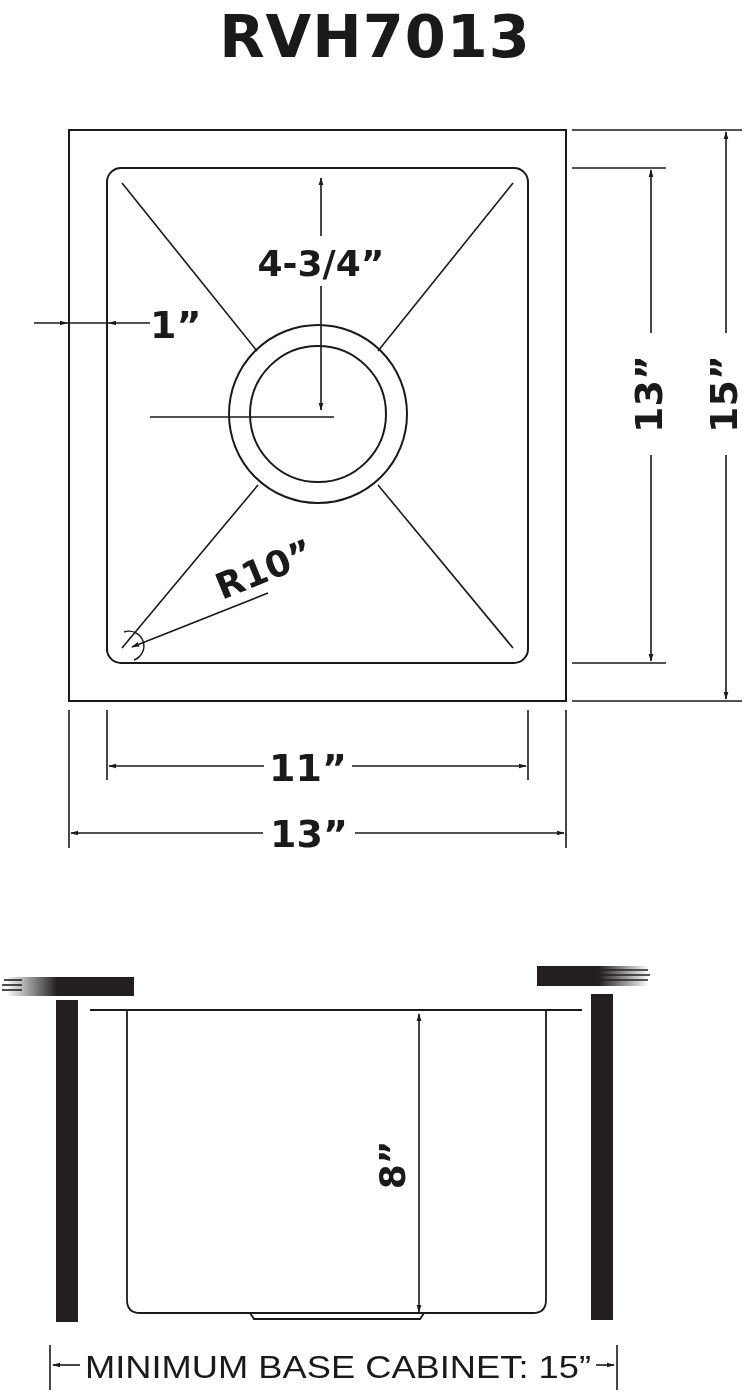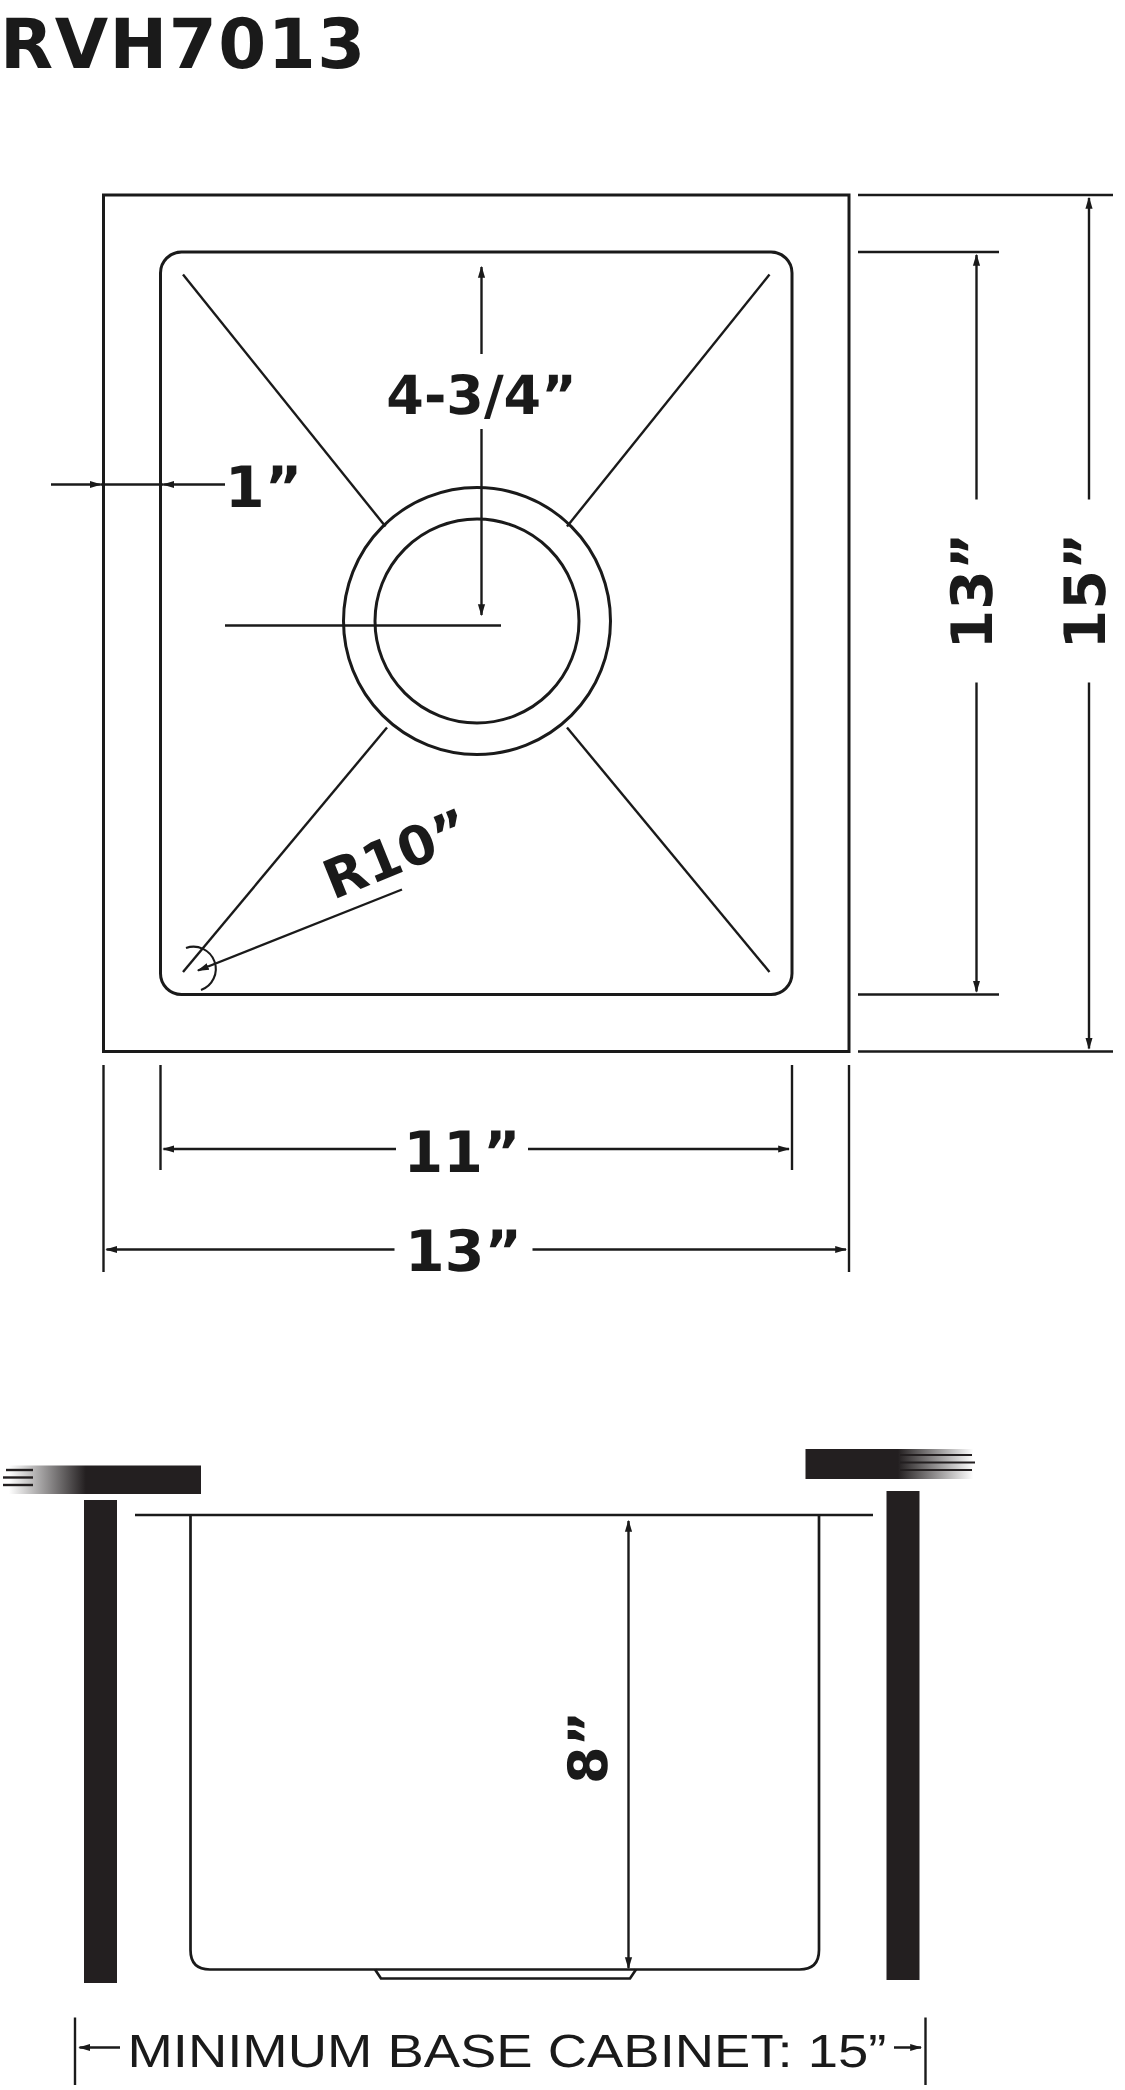--- a/index.html
+++ b/index.html
@@ -1,17 +1,17 @@
 <!DOCTYPE html>
 <html><head>
   <meta charset="utf-8">
   <style>
     html, body { margin: 0; padding: 0; background: #ffffff; }
     body { width: 750px; height: 1393px; position: relative; overflow: hidden; font-family: "Liberation Sans", sans-serif; }
-    .title { position: absolute; left: 0; top: 2px; width: 750px; text-align: left; font-family: "DejaVu Sans", sans-serif; font-weight: bold; font-size: 46px; color: #1a1a1a; letter-spacing: 1px; }
+    .title { position: absolute; left: 0; top: 2px; width: 750px; text-align: center; font-family: "DejaVu Sans", sans-serif; font-weight: bold; font-size: 59px; color: #1a1a1a; letter-spacing: 1px; }
     svg { position: absolute; left: 0; top: 0; }
     .dim { font-family: "DejaVu Sans", sans-serif; font-weight: bold; fill: #1a1a1a; }
     .caption { font-family: "Liberation Sans", sans-serif; fill: #1a1a1a; }
   </style>
 </head>
 <body>
 
 <div class="title">RVH7013</div>
 
 <svg width="750" height="1393" viewBox="0 0 750 1393">

